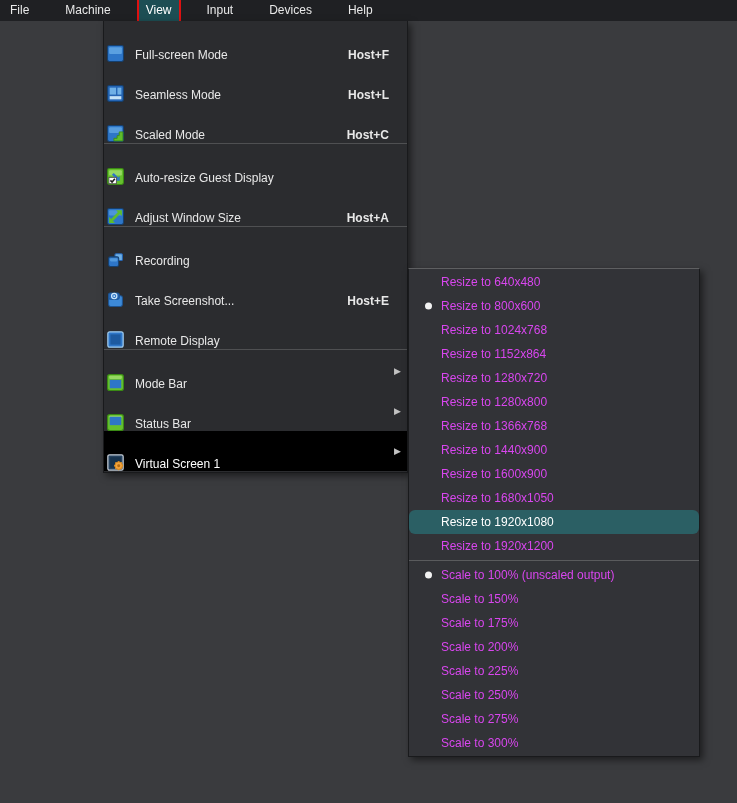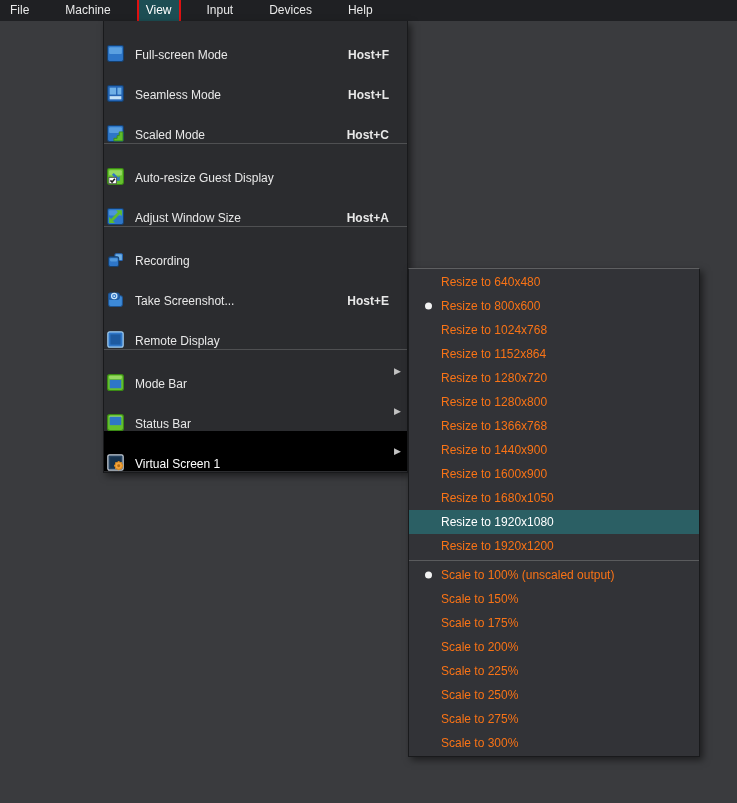--- a/index.html
+++ b/index.html
@@ -38,23 +38,23 @@
   }
   .sep{height:1px;background:#4f5052;margin:1px 0;}
   
   .submenu{
     position:absolute;left:408px;top:268px;width:292px;box-sizing:border-box;
     background:#323337;border:1px solid #191a1c;border-top:1px solid #5e5f61;
     box-shadow:3px 3px 7px rgba(0,0,0,.5);padding:1px 0;z-index:7;
   }
   .srow{
     height:24px;display:flex;align-items:center;position:relative;
-    padding-left:32px;color:#f97316;font-size:12px;cursor:default;white-space:nowrap;
-  }
-  .srow.hl{background:#2b5f64;color:#ffffff;}
+    padding-left:32px;color:#d946ef;font-size:12px;cursor:default;white-space:nowrap;
+  }
+  .srow.hl{background:#2b5f64;color:#ffffff;border-radius:6px;}
   .bullet{
     position:absolute;left:16px;top:50%;transform:translateY(-50%);
     width:7px;height:7px;border-radius:50%;background:#f2f2f2;
   }
   .ssep{height:1px;background:#5a5b5d;margin:2px 0;}
 </style>
 </head>
 <body>
 
 <div class="menubar">

